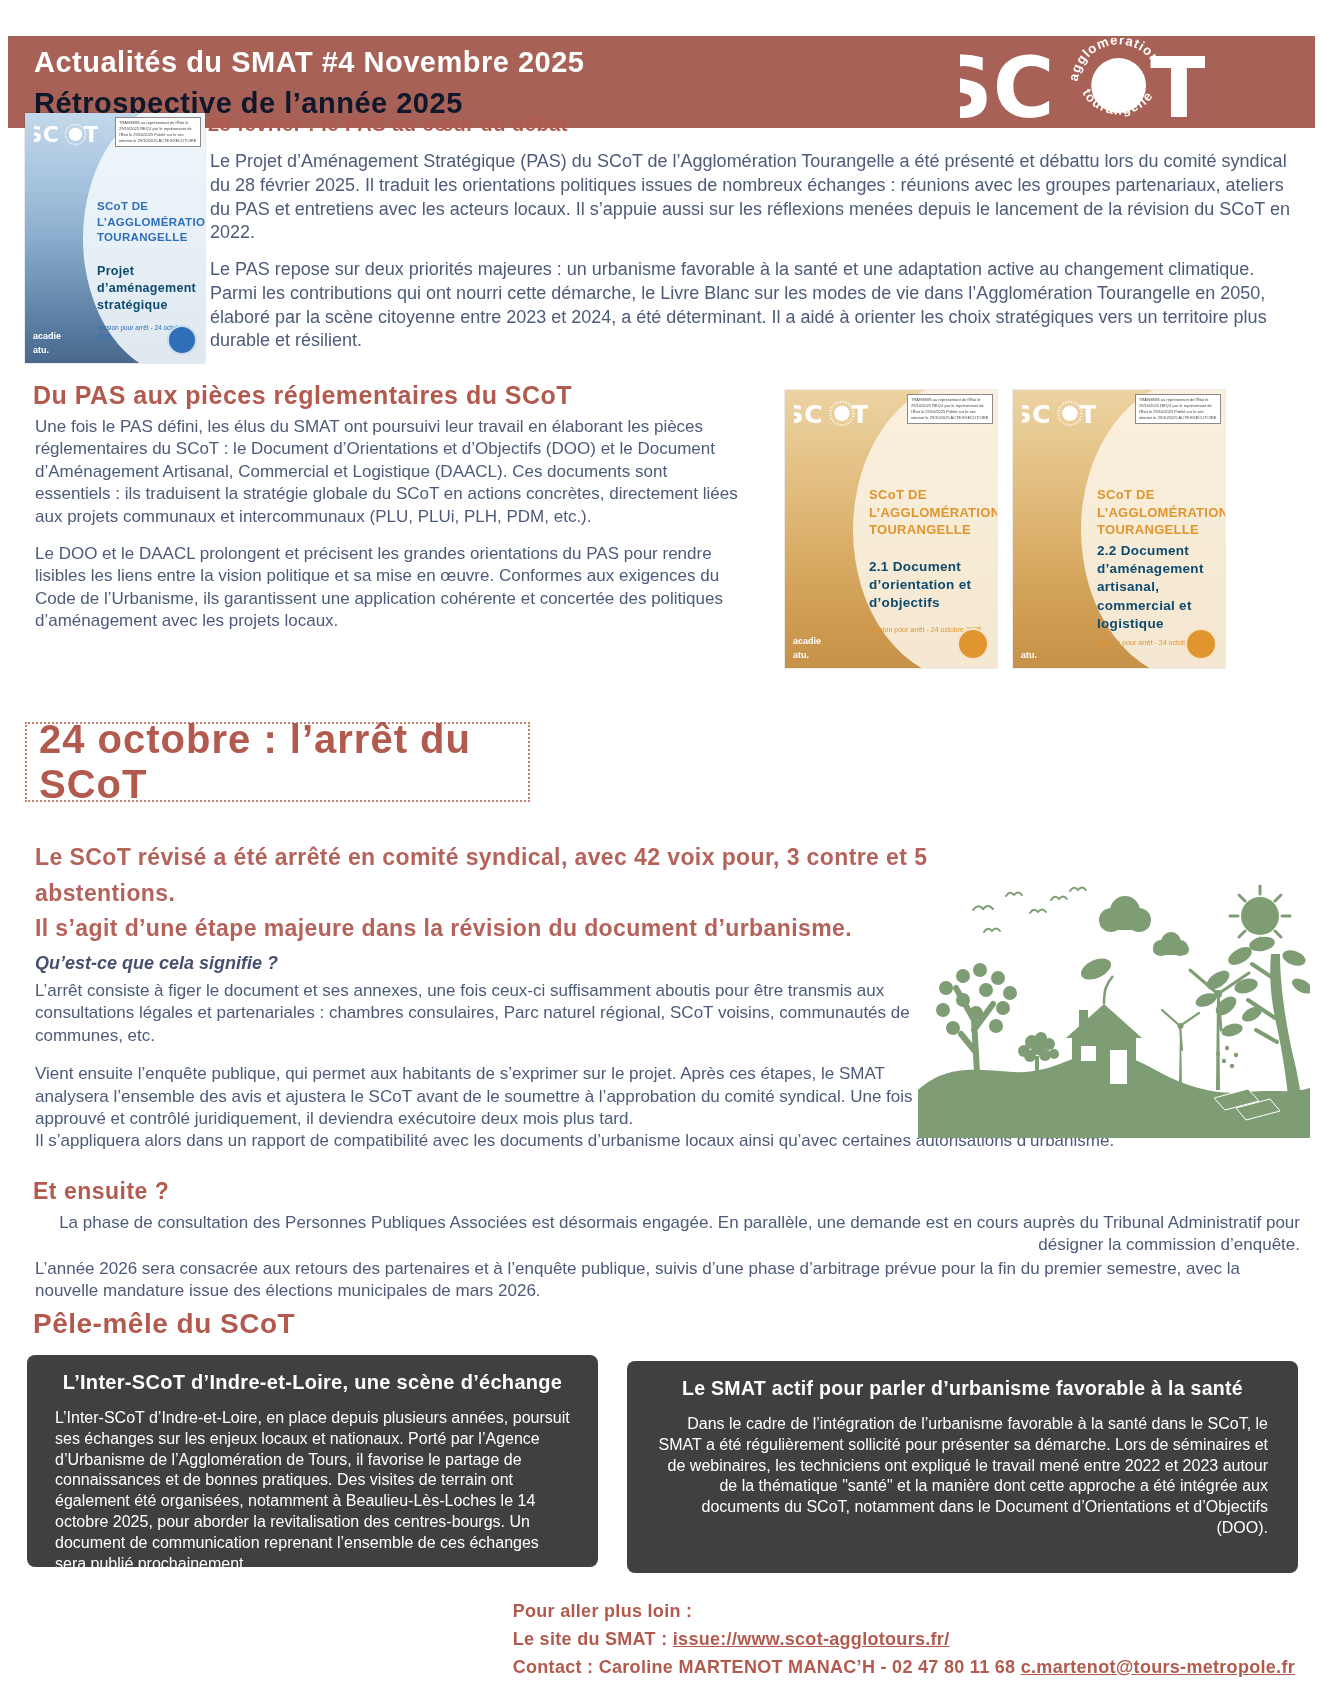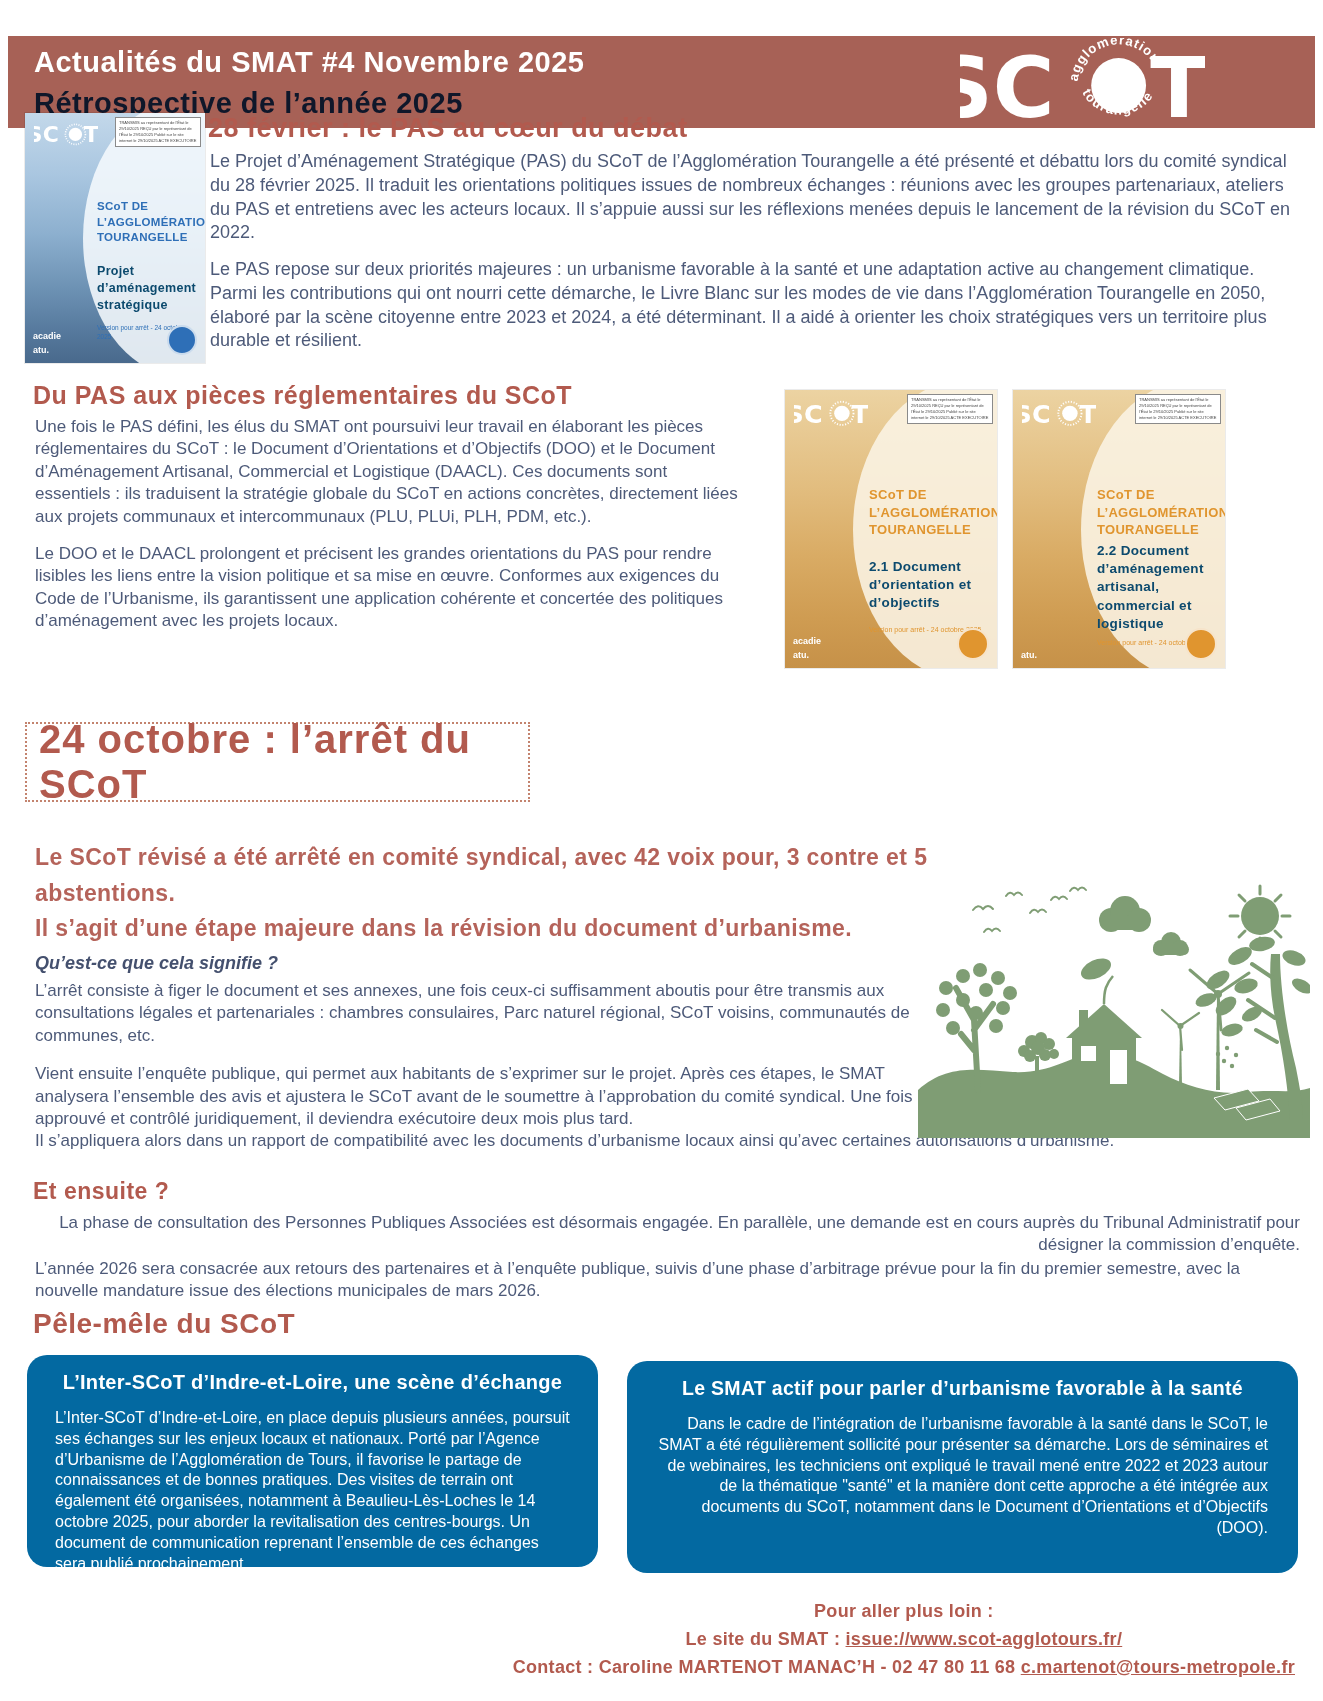--- a/index.html
+++ b/index.html
@@ -46,29 +46,29 @@
   .statement{position:absolute;left:35px;top:840px;width:930px;color:#b5635a;font-size:23px;
              font-weight:bold;line-height:1.55;letter-spacing:.4px;}
   .statement p{margin:0;}
   
   .qblock{position:absolute;left:35px;top:952px;width:1175px;}
   .qblock h4{margin:0 0 4px 0;color:#44506e;font-size:18px;font-style:italic;font-weight:bold;}
   .qblock p{margin:0;}
   .qblock .w1{width:880px;}
   .qblock .gap{height:16px;}
   
-  .pill{position:absolute;background:#0369a1;border-radius:20px;color:#fff;box-sizing:border-box;}
+  .pill{position:absolute;background:#404040;border-radius:8px;color:#fff;box-sizing:border-box;}
   .pill h3{margin:0;text-align:center;font-weight:bold;letter-spacing:.3px;}
   .pill p{color:#fff;font-size:16px;line-height:1.3;margin:14px 0 0 0;}
   
-  .footer{position:absolute;right:28px;top:1598px;text-align:center;color:#b25a4e;font-size:18px;
+  .footer{position:absolute;right:28px;top:1598px;text-align:left;color:#b25a4e;font-size:18px;
           font-weight:bold;line-height:1.55;letter-spacing:.3px;}
   .footer a{color:#b25a4e;text-decoration:underline;cursor:pointer;}
   
-  .h-feb{position:absolute;left:208px;top:113px;font-size:27px;}
+  .h-feb{position:absolute;left:208px;top:113px;font-size:20px;}
   .h-reg{position:absolute;left:33px;top:381px;font-size:25px;}
   .h-next{position:absolute;left:33px;top:1178px;font-size:23px;}
   .h-pele{position:absolute;left:33px;top:1308px;font-size:28px;}
 </style>
 </head>
 <body>
 
 <div id="page">
 
   <div class="band">

